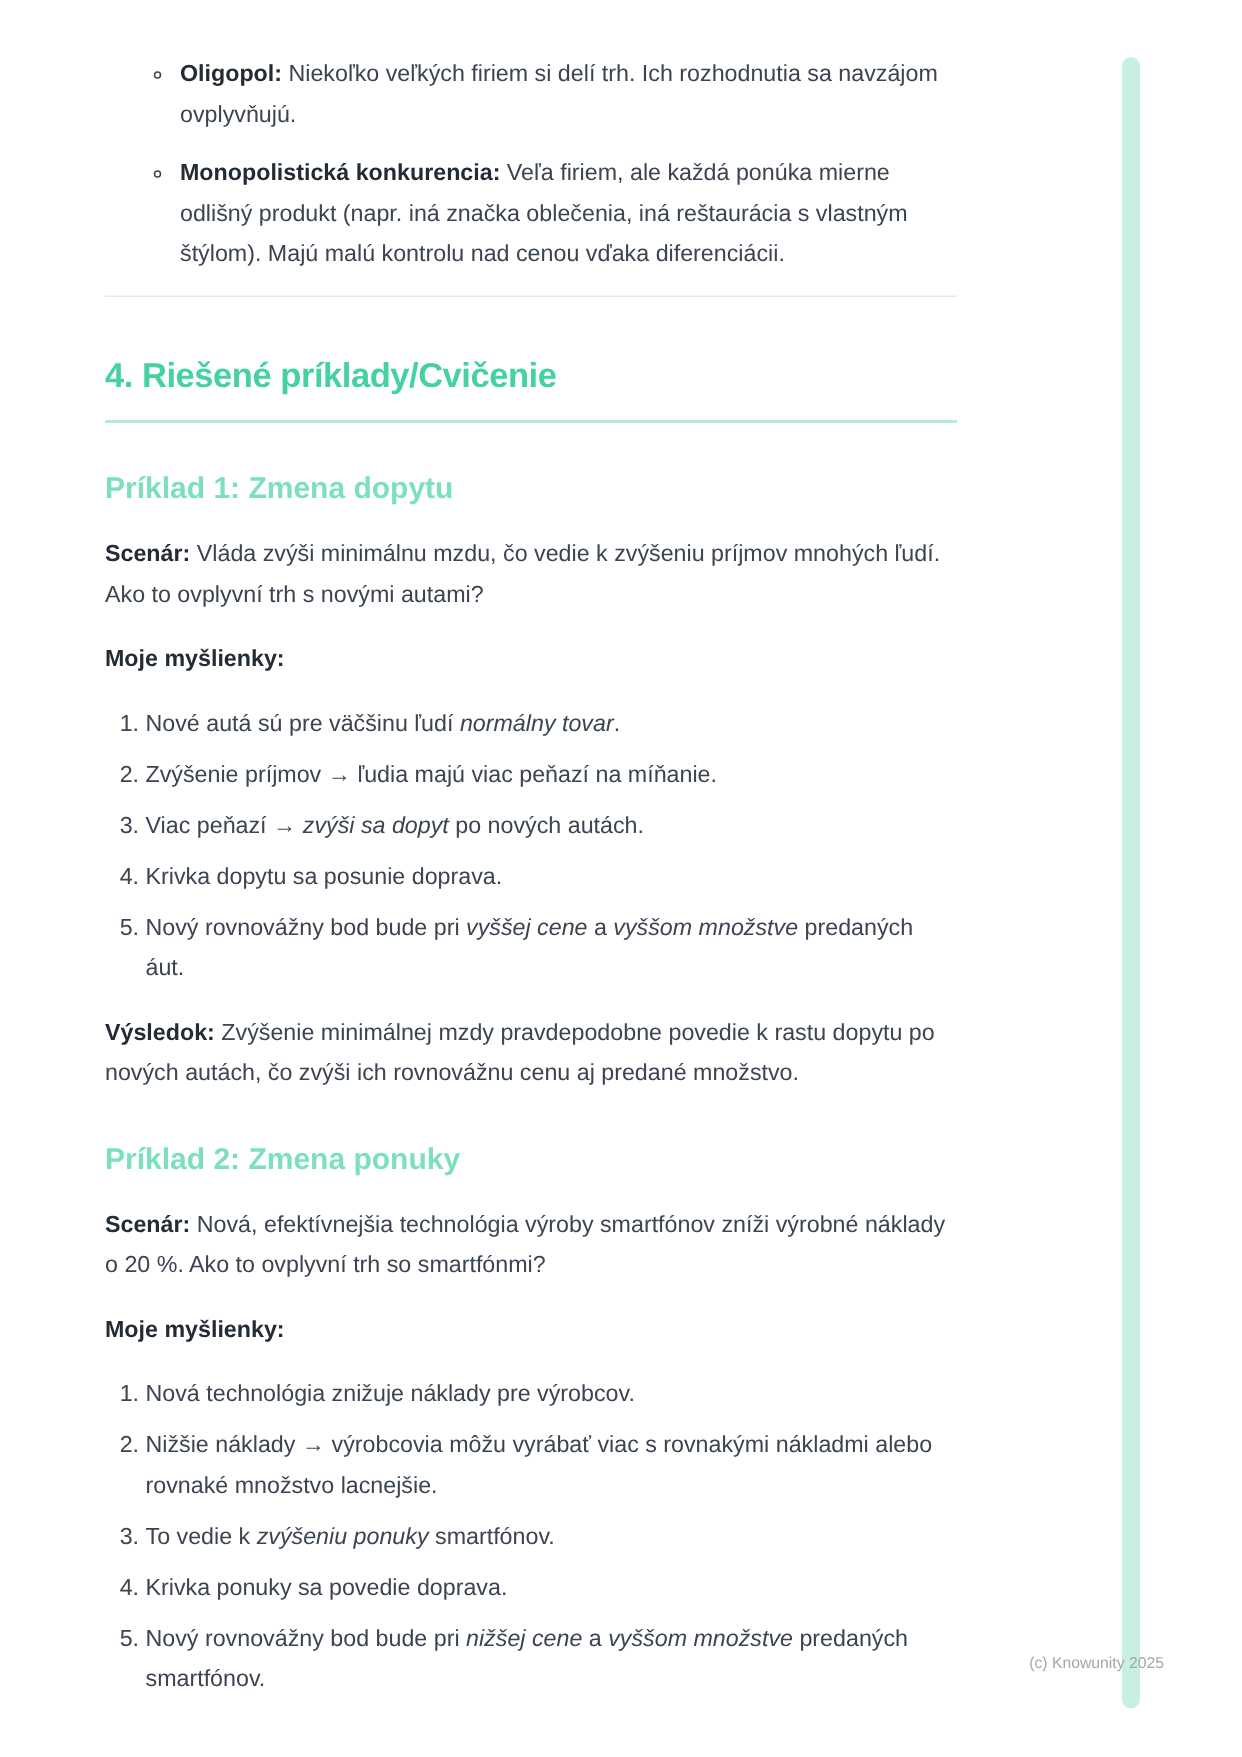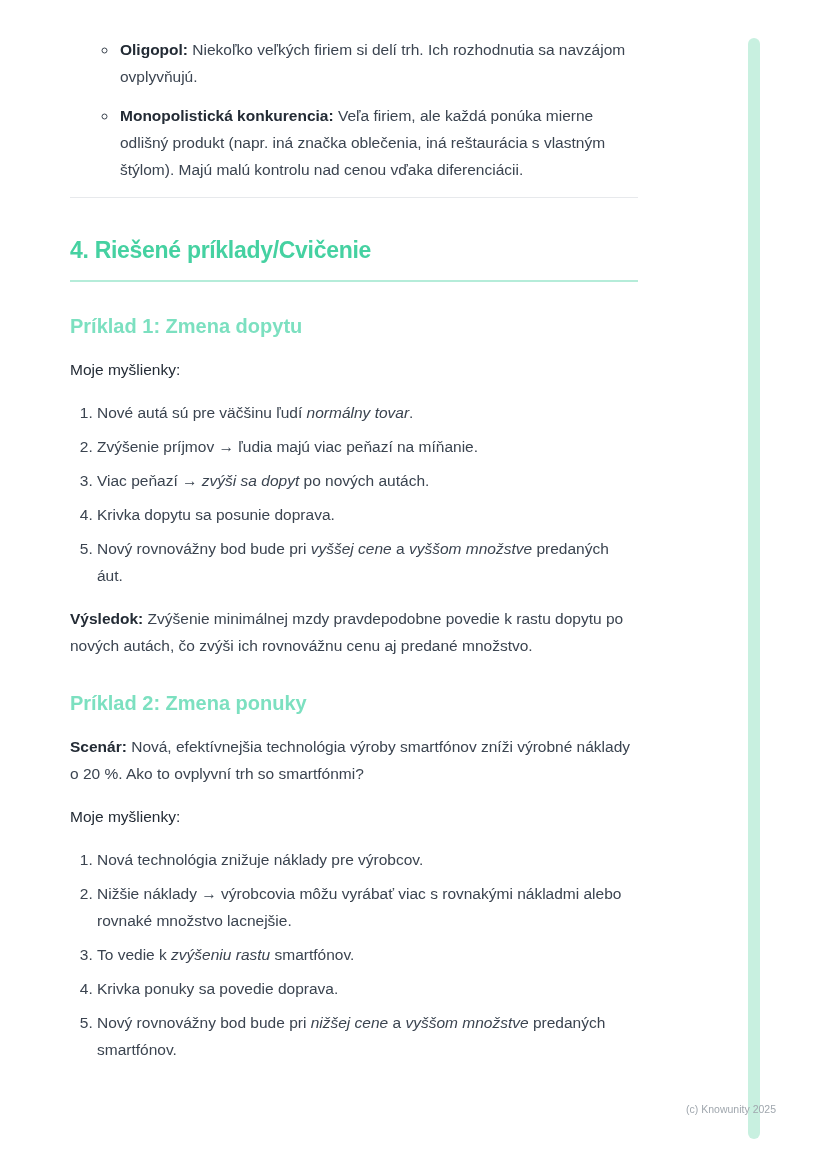--- a/index.html
+++ b/index.html
@@ -63,21 +63,21 @@
     border-bottom:2px solid var(--accent-light);
   }
   h2{
     color:var(--heading2);
     font-size:20px;
     line-height:28px;
     font-weight:700;
     margin:30px 0 16px 0;
   }
   p{margin:16px 0;}
-  p.bold{font-weight:400;color:#232b35;}
+  p.bold{font-weight:700;color:#232b35;}
   ol.steps{
     padding-left:27px;
     margin:16px 0;
   }
   ol.steps li{
     margin-bottom:7px;
   }
   .bd{font-weight:700;color:#232b35;}
   .it{font-style:italic;}
   .footer{
@@ -104,20 +104,21 @@
         <li><span class="bd">Monopolistická konkurencia:</span><span> Veľa firiem, ale každá ponúka mierne odlišný produkt (napr. iná značka oblečenia, iná reštaurácia s vlastným štýlom). Majú malú kontrolu nad cenou vďaka diferenciácii.</span></li>
       </ul>
 
     <hr class="divider">
 
     <h1>4. Riešené príklady/Cvičenie</h1>
 
 
     <h2>Príklad 1: Zmena dopytu</h2>
 
+    <p><span class="bd">Scenár:</span><span> Vláda zvýši minimálnu mzdu, čo vedie k zvýšeniu príjmov mnohých ľudí. Ako to ovplyvní trh s novými autami?</span></p>
 
     <p class="bold">Moje myšlienky:</p>
 
     <ol class="steps">
         <li><span>Nové autá sú pre väčšinu ľudí </span><span class="it">normálny tovar</span><span>.</span></li>
         <li><span>Zvýšenie príjmov → ľudia majú viac peňazí na míňanie.</span></li>
         <li><span>Viac peňazí → </span><span class="it">zvýši sa dopyt</span><span> po nových autách.</span></li>
         <li><span>Krivka dopytu sa posunie doprava.</span></li>
         <li><span>Nový rovnovážny bod bude pri </span><span class="it">vyššej cene</span><span> a </span><span class="it">vyššom množstve</span><span> predaných áut.</span></li>
       </ol>
@@ -126,21 +127,21 @@
 
     <h2>Príklad 2: Zmena ponuky</h2>
 
     <p><span class="bd">Scenár:</span><span> Nová, efektívnejšia technológia výroby smartfónov zníži výrobné náklady o 20 %. Ako to ovplyvní trh so smartfónmi?</span></p>
 
     <p class="bold">Moje myšlienky:</p>
 
     <ol class="steps">
         <li><span>Nová technológia znižuje náklady pre výrobcov.</span></li>
         <li><span>Nižšie náklady → výrobcovia môžu vyrábať viac s rovnakými nákladmi alebo rovnaké množstvo lacnejšie.</span></li>
-        <li><span>To vedie k </span><span class="it">zvýšeniu rastu</span><span> smartfónov.</span></li>
+        <li><span>To vedie k </span><span class="it">zvýšeniu ponuky</span><span> smartfónov.</span></li>
         <li><span>Krivka ponuky sa povedie doprava.</span></li>
         <li><span>Nový rovnovážny bod bude pri </span><span class="it">nižšej cene</span><span> a </span><span class="it">vyššom množstve</span><span> predaných smartfónov.</span></li>
       </ol>
 
   </div>
 
   <div class="footer">(c) Knowunity 2025</div>
 
 </div>
 

